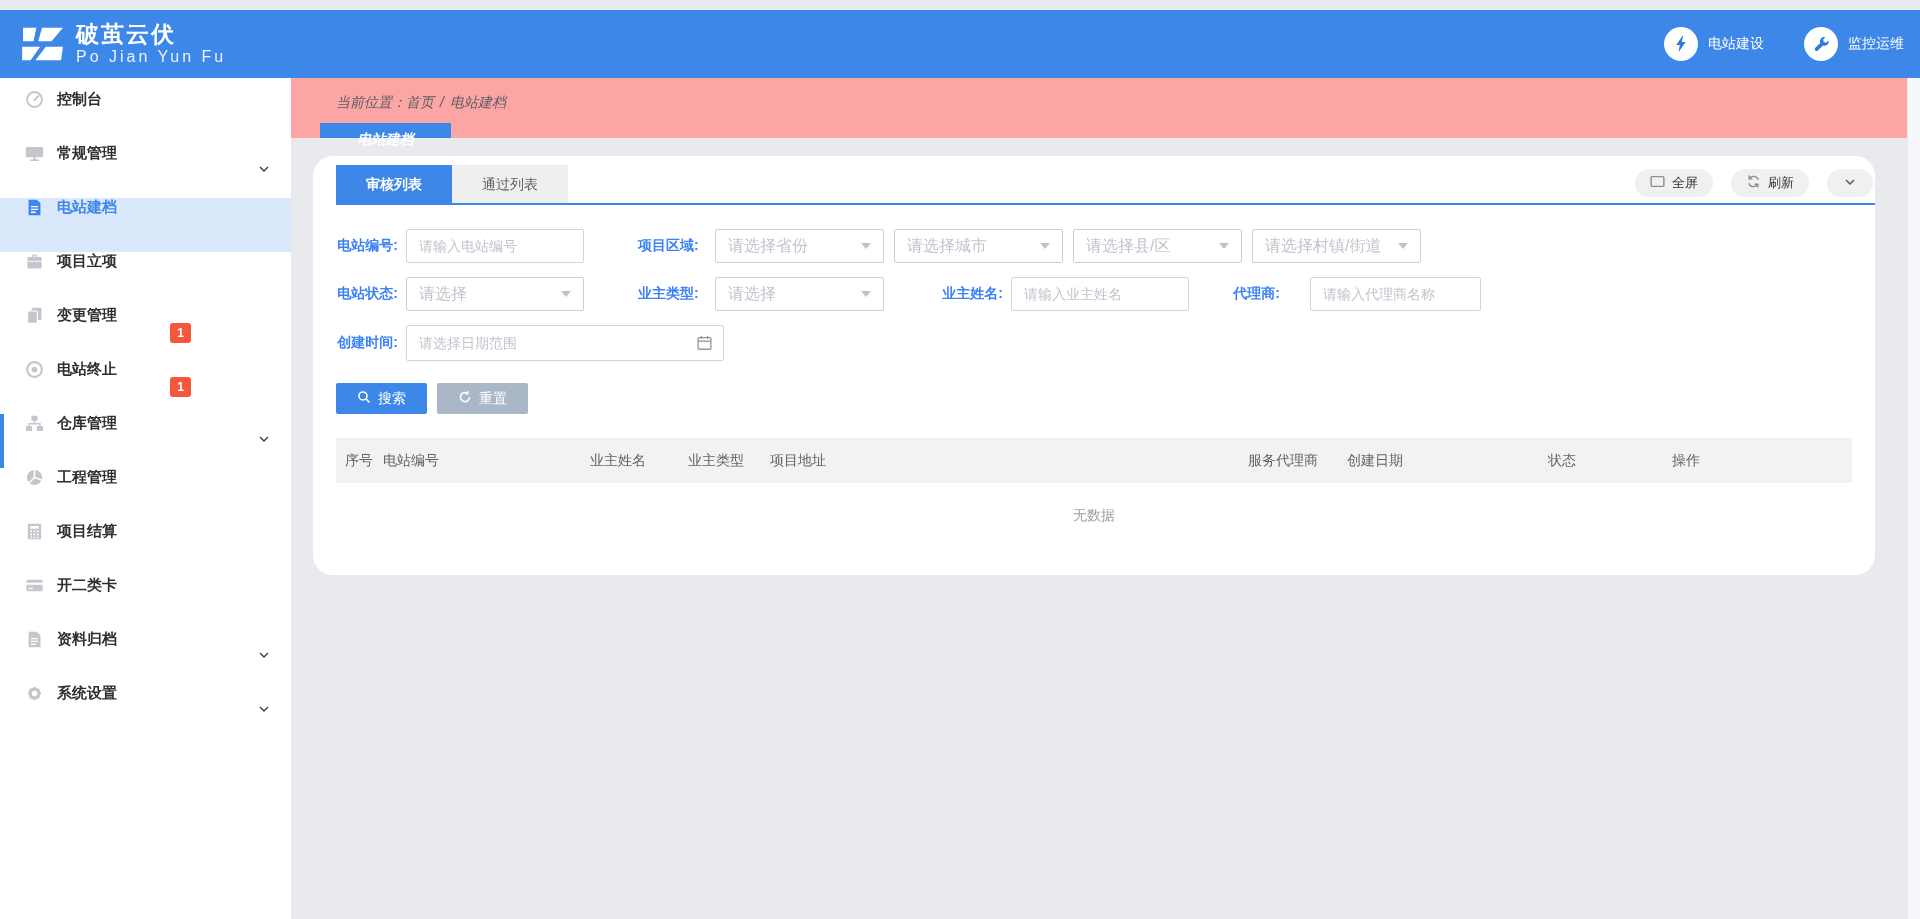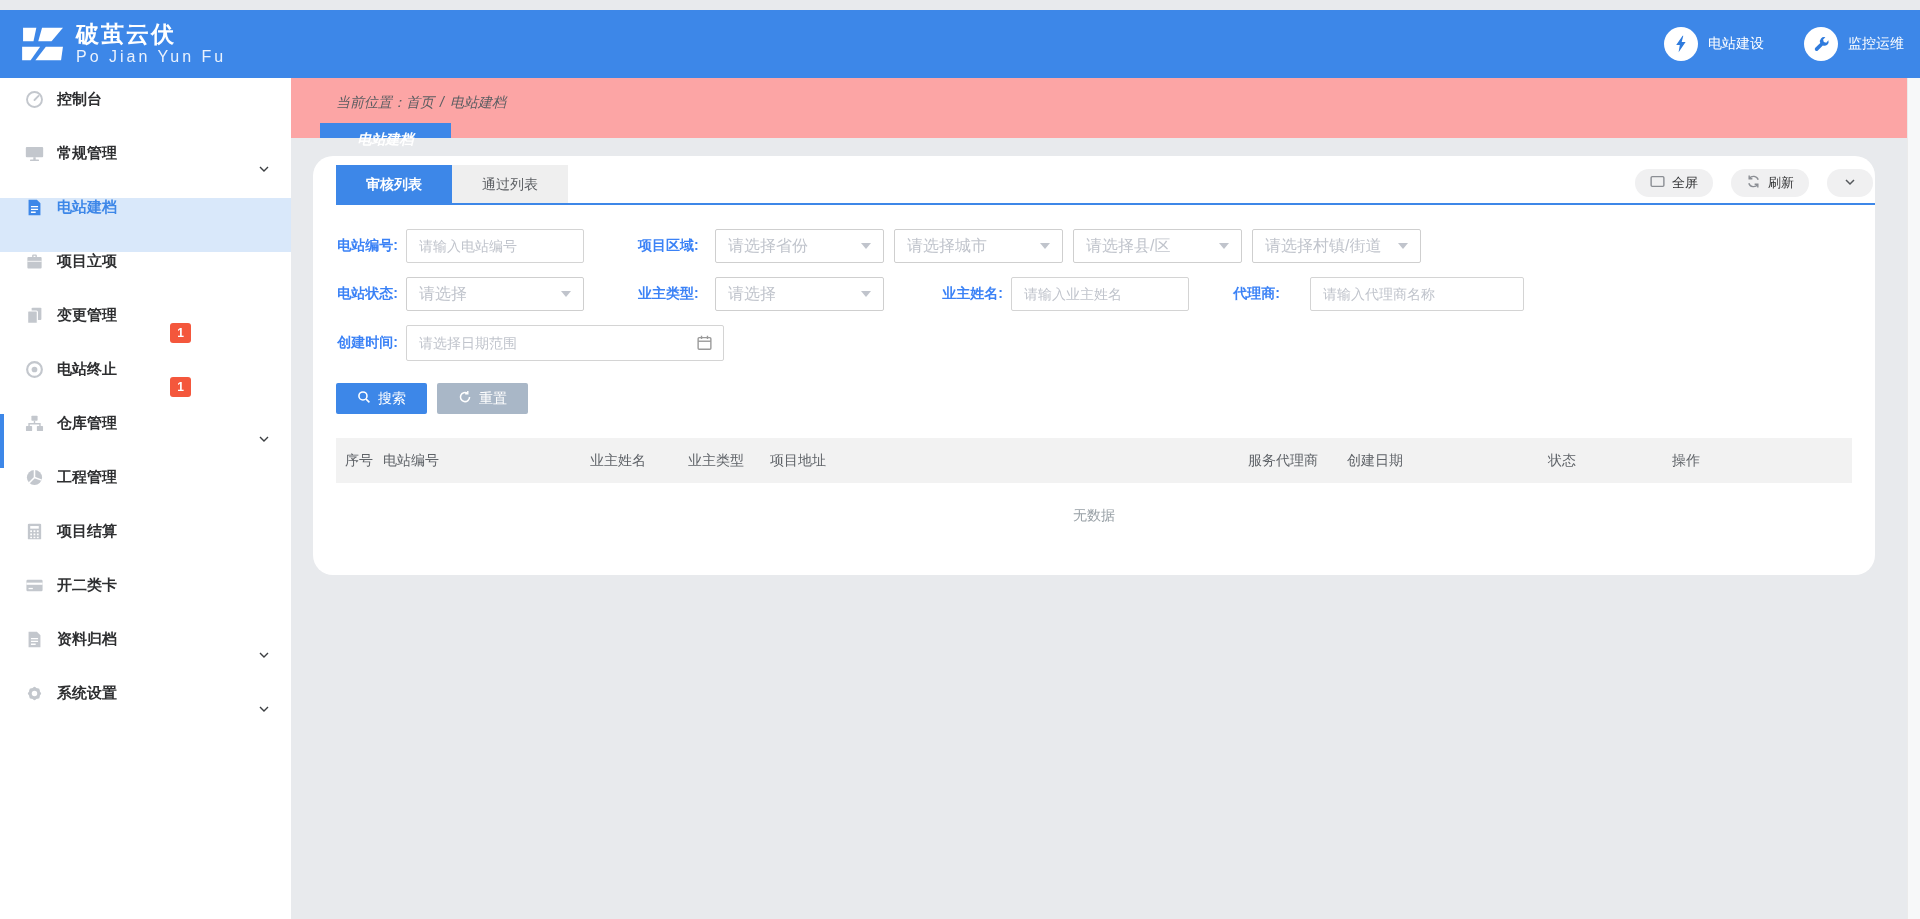--- a/index.html
+++ b/index.html
@@ -57,21 +57,21 @@
   
   .filters { margin:24px 23px 0; }
   .f-row { display:flex; align-items:center; margin-bottom:14px; }
   .f-label { font-size:14px; font-weight:700; color:#3b82f6; text-align:right; padding-right:8px; white-space:nowrap; }
   .w70 { width:70px; } .w67 { width:67px; margin-left:54px; } .w78 { width:78px; margin-left:49px; } .w57 { width:57px; margin-left:42px; }
   .inp { height:34px; border:1px solid #D4D4D4; border-radius:2px; background:#fff; font-size:14px; color:#333; padding:0 12px; outline:none; font-family:inherit; }
   .inp::placeholder { color:#C0C4CC; }
   .sel { height:34px; border:1px solid #CFCFCF; border-radius:2px; background:#fff; display:flex; align-items:center; padding:0 12px; cursor:pointer; }
   .sel .sel-txt { font-size:16px; color:#C0C4CC; }
   .caret { margin-left:auto; width:0; height:0; border-left:5px solid transparent; border-right:5px solid transparent; border-top:6px solid #C0C4CC; }
-  .w178 { width:178px; } .w169 { width:169px; } .ml10 { margin-left:10px; } .w182 { width:214px; margin-left:22px; }
+  .w178 { width:178px; } .w169 { width:169px; } .ml10 { margin-left:10px; } .w182 { width:171px; margin-left:22px; }
   .date-wrap { position:relative; width:318px; }
   .date-wrap .inp { width:318px; height:36px; }
   .cal { position:absolute; right:11px; top:9px; cursor:pointer; }
 
   
   .actions { margin:22px 0 0 23px; display:flex; gap:10px; }
   .btn { height:31px; width:91px; border:none; border-radius:2px; color:#fff; font-size:14px; display:flex; align-items:center; justify-content:center; gap:7px; cursor:pointer; font-family:inherit; }
   .btn-search { background:#3D87E8; }
   .btn-reset { background:#A9B7C7; }
 

